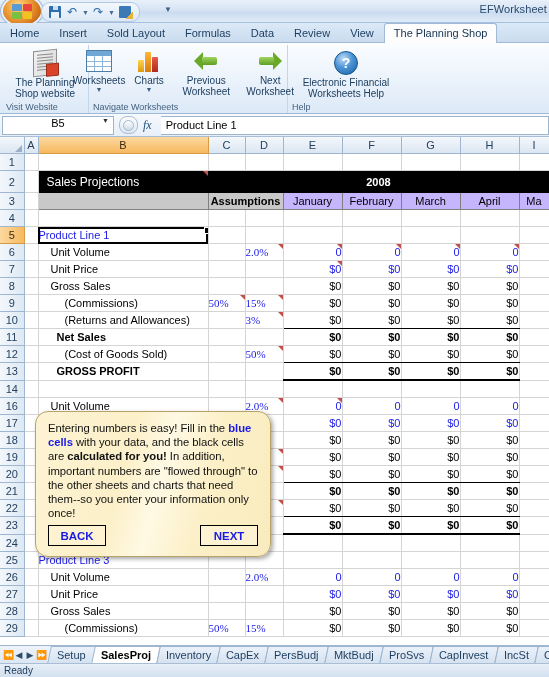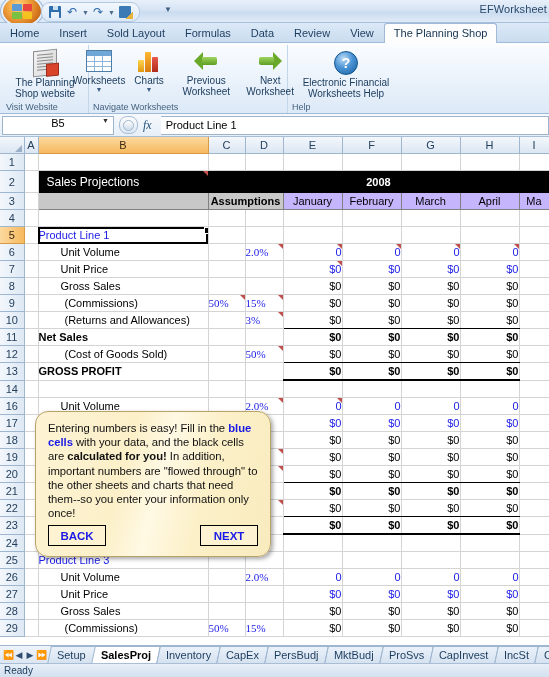--- a/index.html
+++ b/index.html
@@ -202,23 +202,23 @@
   
   .black-band{background:#000;color:#fff;font-weight:bold;border:none !important;}
   .black-band.title{padding-left:8px;font-size:12px;}
   .black-band.year{text-align:center;font-size:11px;font-weight:bold;}
   .gray-band{background:#c8c8c8;border:1px solid #808080;border-top:none;text-align:center;
     font-weight:bold;color:#000;}
   .gray-band.assump{font-weight:bold;margin-top:37px;}
   .monthhdr{background:#c4b5fd;border:1px solid #808080;border-top:none;text-align:center;color:#000;}
 
   .lbl{padding-left:10px;color:#000;text-align:left;}
-  .lbl.indent{padding-left:22px;}
+  .lbl.indent{padding-left:12px;}
   .lbl.indent2{padding-left:26px;}
-  .lbl.bold{font-weight:bold;}
+  .lbl.bold{font-weight:bold;padding-left:18px;}
   .plhdr{color:#1a1ae6;font-weight:bold;padding-left:10px;}
   .num{text-align:right;padding-right:3px;color:#000;}
   .num.blue{color:#1a1ae6;}
   .num.bold{font-weight:bold;}
   .assumpcell{background:#ececec;text-align:left;padding-right:3px;color:#1a1ae6;font-family:Liberation Serif, serif;}
   .b-box{border:1px solid #7f7f7f;}
   .hv-line{border-bottom:1px solid #000 !important;}
   .thickline{border-bottom:2px solid #000 !important;}
 
   .cmt{position:relative;}

